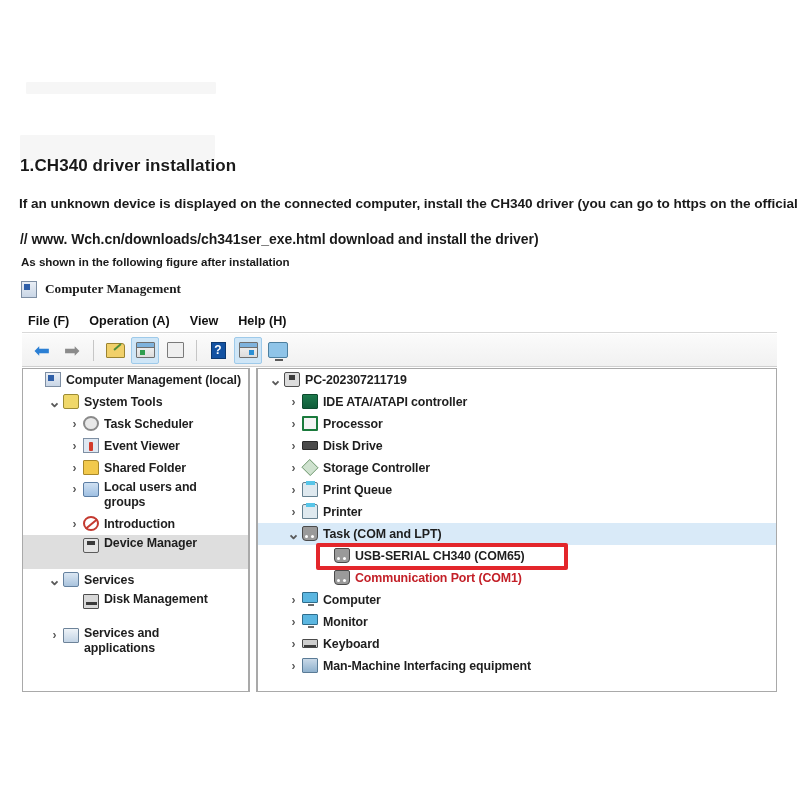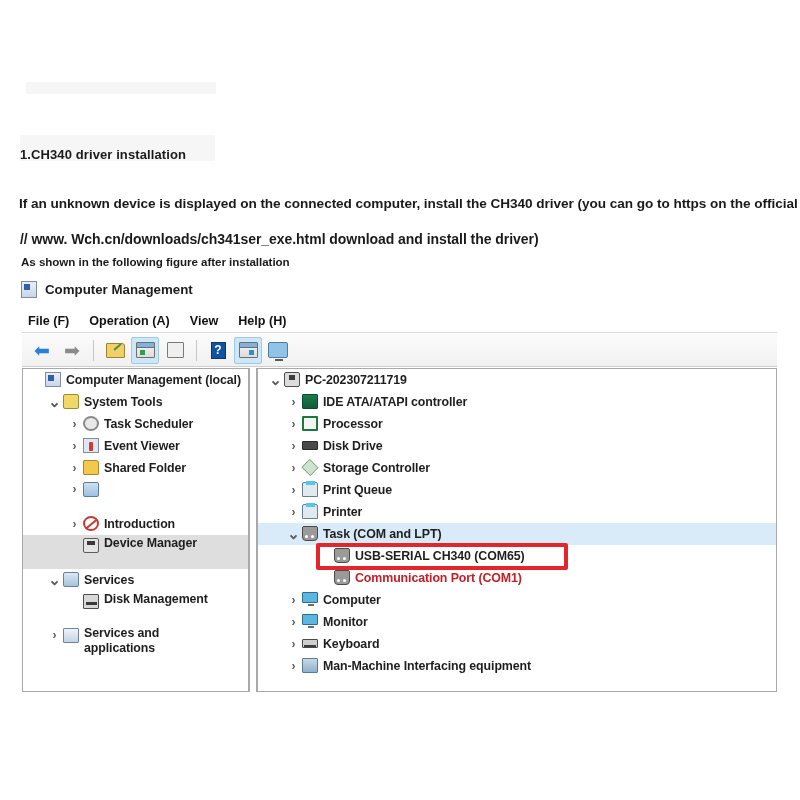--- a/index.html
+++ b/index.html
@@ -9,33 +9,33 @@
     width: 800px; height: 800px;
     background: #ffffff;
     font-family: "Liberation Sans", sans-serif;
     overflow: hidden;
   }
   .page { position: relative; width: 800px; height: 800px; background: #fff; }
 
   
   .doc-line { position: absolute; color: #1a1a1a; white-space: nowrap; }
   #doc-intro      { left: 25px;  top: 60px;  font-size: 13.5px; font-weight: 600; letter-spacing: .1px; }
-  #doc-step       { left: 20px;  top: 147px; font-size: 13px; font-weight: 700; letter-spacing: .1px; }
+  #doc-step       { left: 20px;  top: 156px; font-size: 17px; font-weight: 700; letter-spacing: .1px; }
   #doc-body1      { left: 19px;  top: 196px; font-size: 13.6px; font-weight: 600; letter-spacing: -.05px; }
   #doc-body2      { left: 20px;  top: 231px; font-size: 14px;   font-weight: 700; letter-spacing: -.05px; }
   #doc-body3      { left: 21px;  top: 255px; font-size: 11.6px; font-weight: 600; letter-spacing: -.05px; text-align: center; }
 
   
   .ghost { position: absolute; background: rgba(0,0,0,0.035); border-radius: 1px; }
 
   
   .cm-window { position: absolute; left: 20px; top: 276px; width: 760px; height: 420px; }
 
   .cm-title { position: absolute; left: 0; top: 0; height: 26px; display: flex; align-items: center; gap: 7px; }
-  .cm-title-text { font-size: 13.3px; font-weight: 600; color: #1b1b1b; }
+  .cm-title-text { font-size: 13.3px; font-weight: 600; color: #1b1b1b; font-family: Liberation Serif, serif; }
 
   
   .cm-menubar {
     position: absolute; left: 2px; top: 33px; width: 755px; height: 24px;
     display: flex; align-items: center; gap: 0px;
     border-bottom: 1px solid #d9d9d9;
   }
   .menu-item { font-size: 12.6px; font-weight: 700; color: #121212; padding: 0 10px; cursor: default; white-space: nowrap; }
   .menu-item:first-child { padding-left: 6px; }
 
@@ -230,20 +230,21 @@
             <span class="ico">
               <span class="ic ic-folder"></span>
             </span>
             <span class="lbl">Shared Folder</span>
           </div>
           <div class="row ind3 wrap2">
             <span class="twisty">›</span>
             <span class="ico">
               <span class="ic ic-users"></span>
             </span>
+            <span class="lbl">Local users and groups</span>
           </div>
           <div class="row ind3">
             <span class="twisty">›</span>
             <span class="ico">
               <span class="ic ic-perf"></span>
             </span>
             <span class="lbl">Introduction</span>
           </div>
           <div class="row ind3 sel-gray wrap2">
             <span class="twisty blank">&nbsp;</span>

